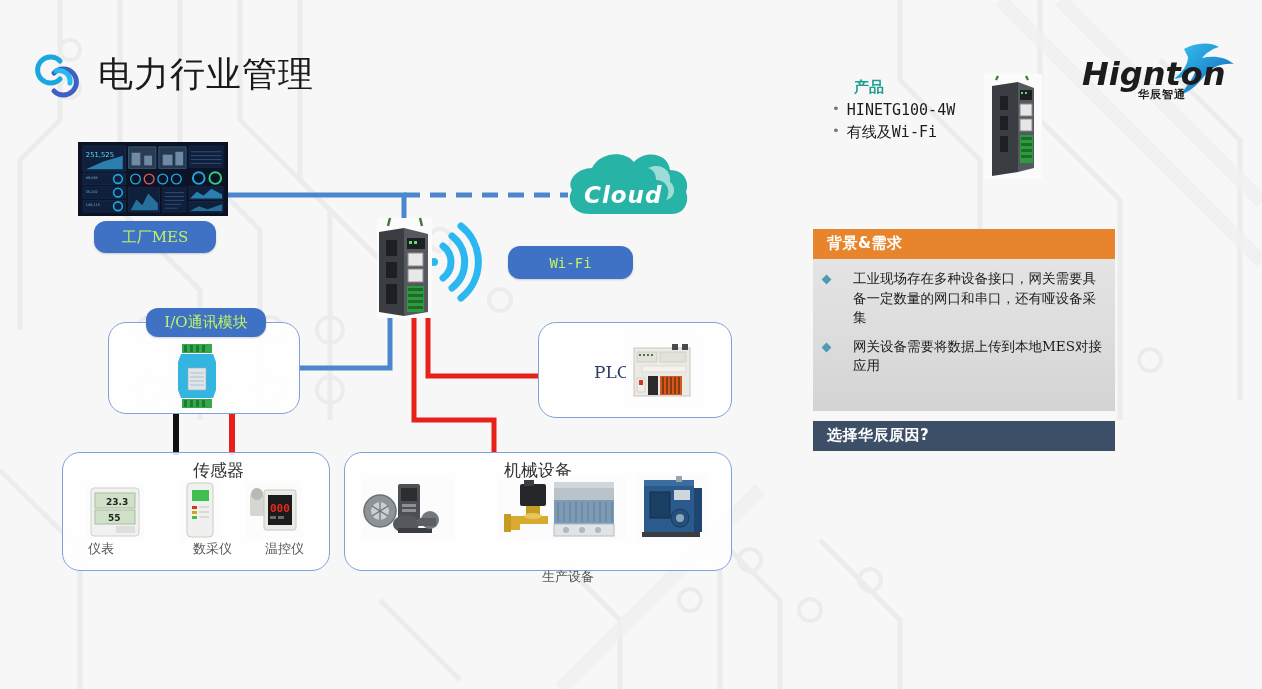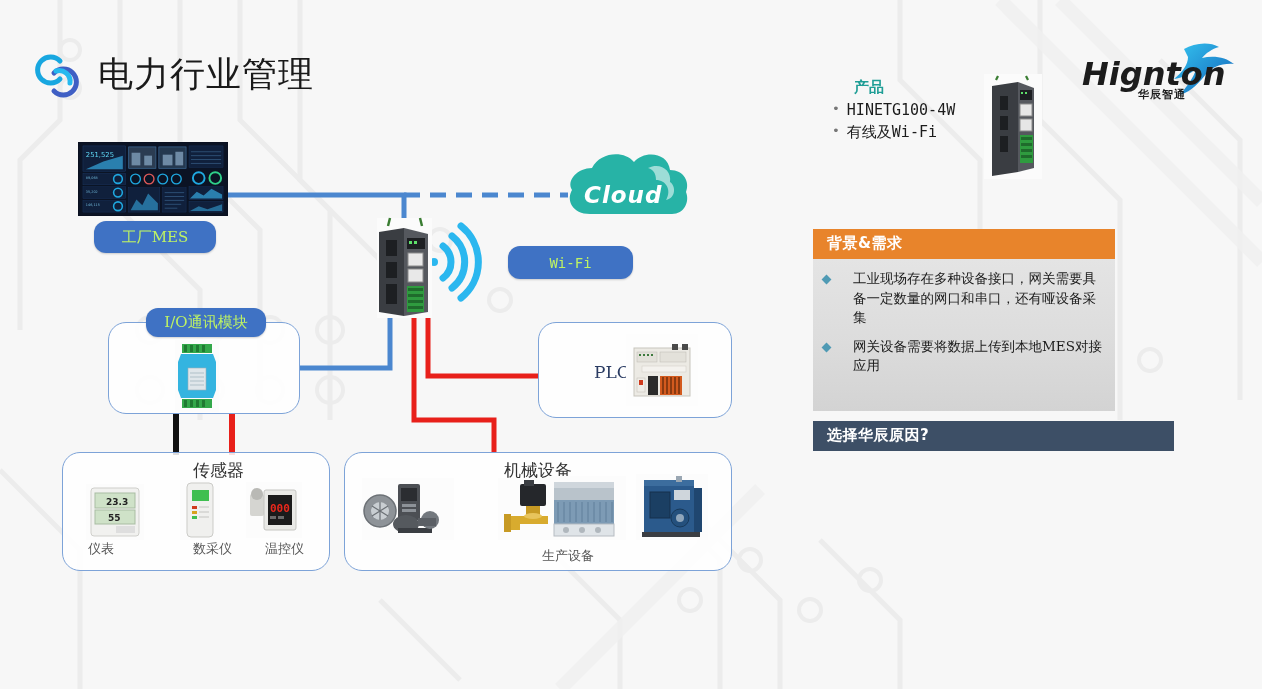--- a/index.html
+++ b/index.html
@@ -230,21 +230,21 @@
       <span class="bullet-diamond"></span>
       <span class="bullet-text">工业现场存在多种设备接口，网关需要具备一定数量的网口和串口，还有哑设备采集</span>
     </div>
     <div class="bullet-row">
       <span class="bullet-diamond"></span>
       <span class="bullet-text">网关设备需要将数据上传到本地MES对接应用</span>
     </div>
   </div>
 </div>
 
-<div class="info-panel" style="left:813px; top:421px; width:361px;">
+<div class="info-panel" style="left:813px; top:421px; width:302px;">
   <div class="panel-head" style="background:#3D4F66;">选择华辰原因?</div>
 </div>
 
 <svg id="diagram" viewBox="0 0 1262 689">
 
   <path d="M228 195 L404 195 L404 226" stroke="#4b87cf" stroke-width="5" fill="none"></path>
 
   <path d="M404 195 L568 195" stroke="#4b87cf" stroke-width="5" fill="none" stroke-dasharray="16 10"></path>
 
   <path d="M390 312 L390 368 L300 368" stroke="#4b87cf" stroke-width="5" fill="none"></path>
@@ -540,13 +540,13 @@
   <rect x="58" y="14" width="8" height="44" fill="#1f4670"></rect>
   <rect x="8" y="6" width="50" height="6" fill="#3c6d9e"></rect>
   <rect x="14" y="18" width="20" height="26" fill="#1b3f63" stroke="#16304c"></rect>
   <circle cx="44" cy="44" r="9" fill="#24507d" stroke="#18395a"></circle>
   <circle cx="44" cy="44" r="4" fill="#90a6bb"></circle>
   <rect x="38" y="16" width="16" height="10" fill="#cfd6dc"></rect>
   <rect x="6" y="58" width="58" height="5" fill="#3a3d42"></rect>
   <rect x="40" y="2" width="6" height="6" fill="#9aa7b3"></rect>
 </svg>
 
-<div class="dev-caption node" style="left:470px; top:547px; width:124px;">生产设备</div>
+<div class="dev-caption node" style="left:470px; top:568px; width:124px;">生产设备</div>
 
 </body></html>

